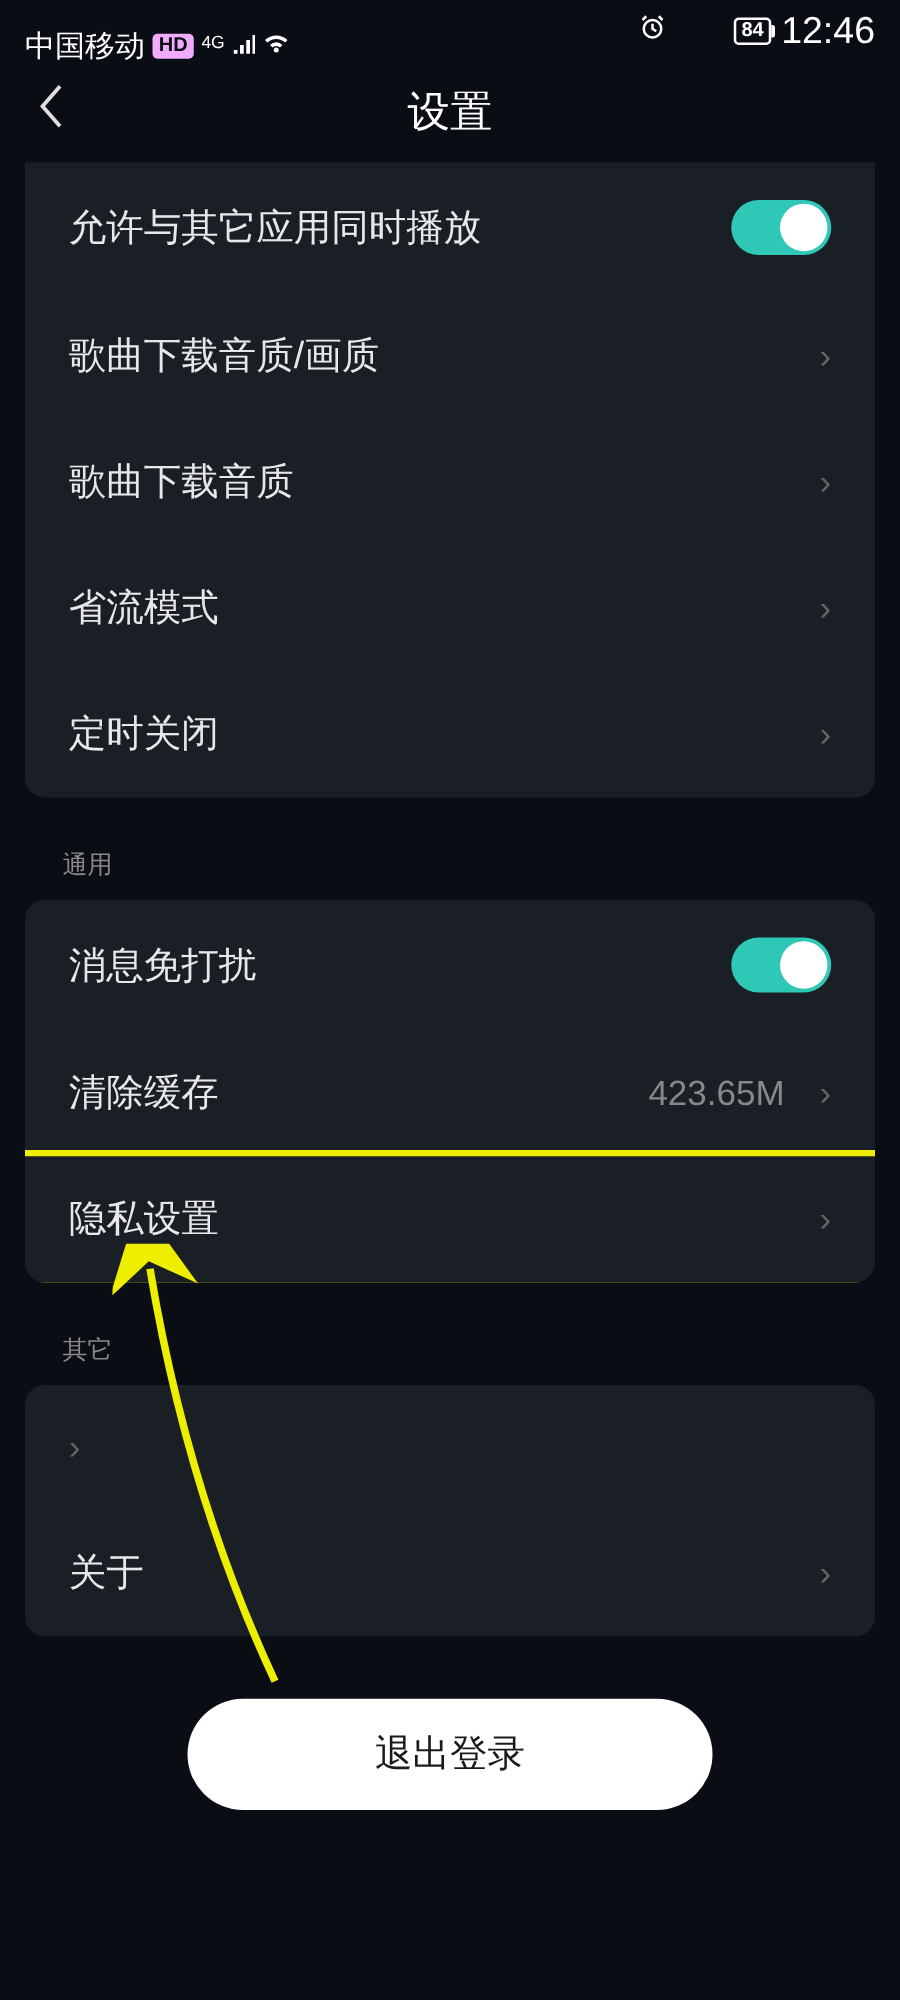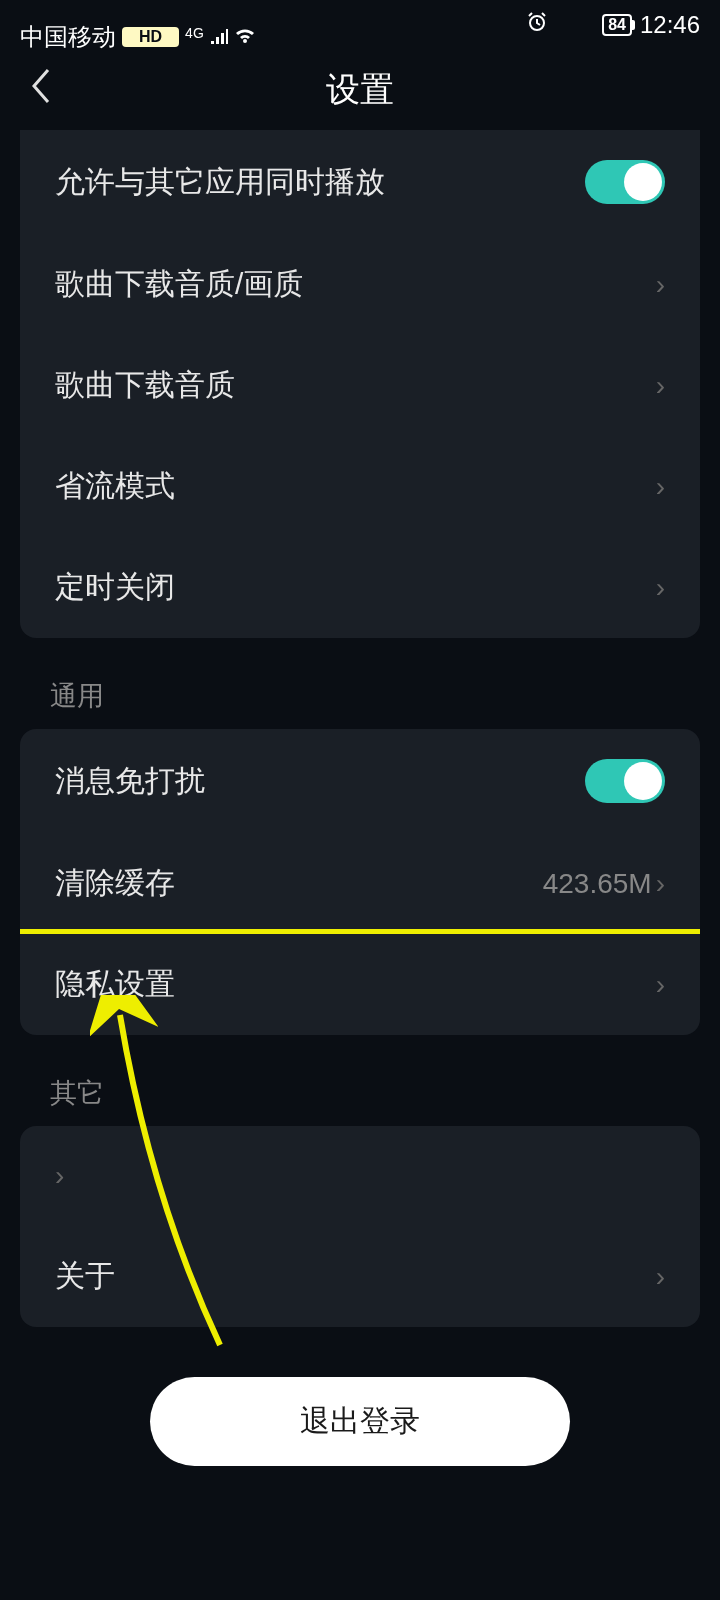--- a/index.html
+++ b/index.html
@@ -17,25 +17,25 @@
       display: flex;
       justify-content: space-between;
       align-items: center;
       padding: 0 20px;
       font-size: 24px;
       color: #ffffff;
     }
     .status-left { display: flex; align-items: center; gap: 6px; margin-top: 24px; }
     .status-right { display: flex; align-items: center; gap: 8px; }
     .hd-badge {
-      background: #fef9c3;
+      background: #f0abfc;
       color: #0a0e14;
       font-size: 16px;
       font-weight: bold;
-      padding: 1px 17px;
+      padding: 1px 5px;
       border-radius: 4px;
     }
     .signal-txt { font-size: 14px; position: relative; top: -4px; }
     .battery-box {
       border: 2px solid #ffffff;
       border-radius: 4px;
       padding: 0px 4px;
       font-size: 16px;
       font-weight: bold;
       position: relative;
@@ -76,39 +76,39 @@
       padding: 0 20px;
     }
     .section {
       background: #1a1f26;
       border-radius: 16px;
       overflow: hidden;
       margin-bottom: 20px;
     }
     .section-header {
       padding: 20px 30px 15px;
-      font-size: 27px;
+      font-size: 20px;
       color: #888888;
     }
     .row {
       display: flex;
       align-items: center;
       justify-content: space-between;
       padding: 30px 35px;
       cursor: pointer;
       min-height: 100px;
     }
     .row-label {
       font-size: 30px;
       color: #e8e8e8;
     }
     .row-right {
       display: flex;
       align-items: flex-end;
-      gap: 4px;
+      gap: 28px;
     }
     .row-value {
       font-size: 28px;
       color: #888888;
     }
     .chevron {
       color: #666666;
       font-size: 28px;
     }
     .toggle {
@@ -172,21 +172,21 @@
     </span>
   </div>
   <div class="status-right">
     <span>
       <svg width="22" height="22" viewBox="0 0 22 22">
           <circle cx="11" cy="12" r="7" fill="none" stroke="#fff" stroke-width="2"></circle>
           <path stroke="#fff" stroke-width="2" d="M11 8v4l3 2M3 5l3-3M19 5l-3-3"></path>
         </svg>
     </span>
     <span class="battery-box"><span>84</span></span>
-    <span style="font-size:24px;">12:46</span>
+    <span style="font-size:30px;">12:46</span>
   </div>
 </div>
 
 <div class="header">
   <div class="back-btn">
     <svg width="22" height="36" viewBox="0 0 22 36">
         <path fill="none" stroke="#e0e0e0" stroke-width="3" d="M18 2L4 18l14 16"></path>
       </svg>
   </div>
   <div class="header-title">设置</div>

